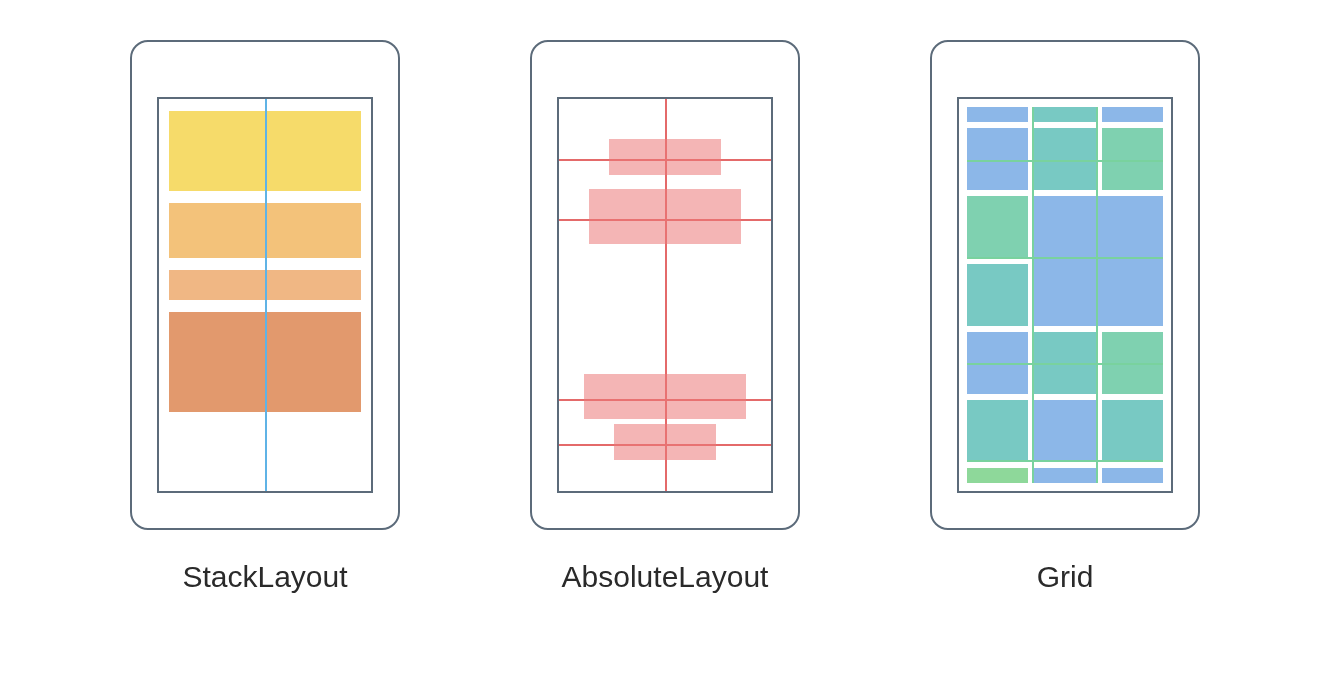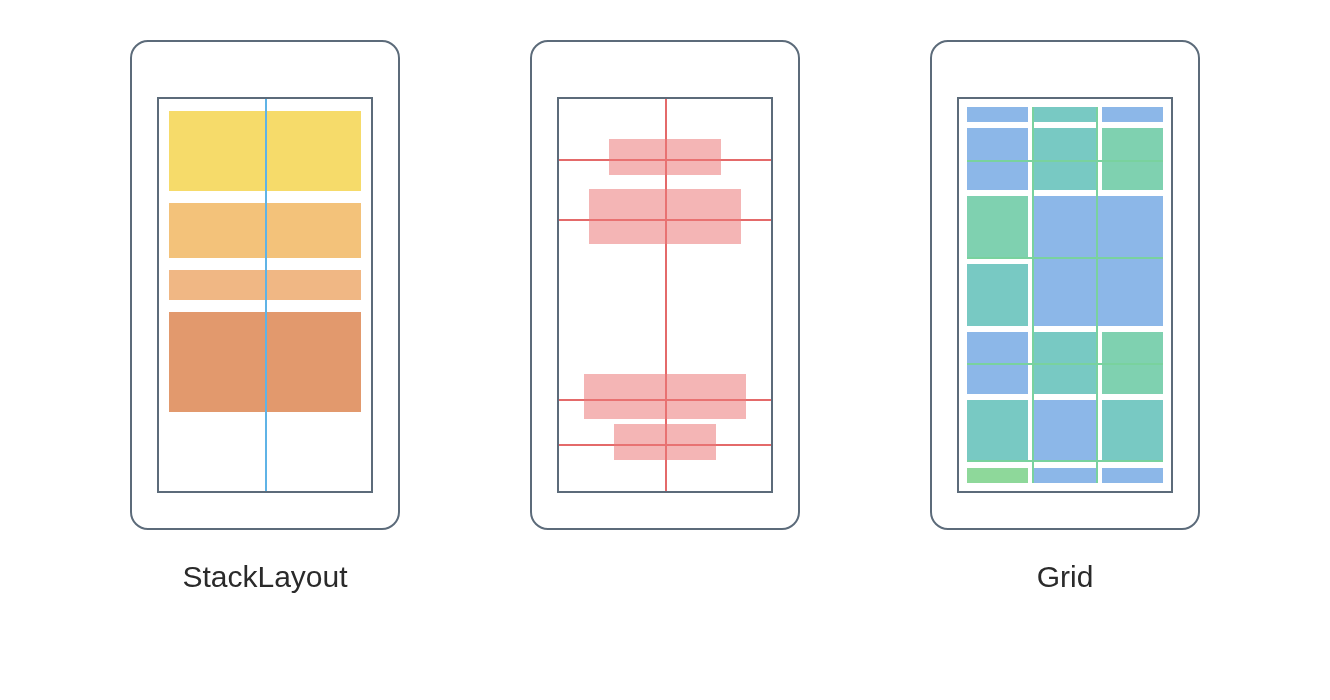--- a/index.html
+++ b/index.html
@@ -160,20 +160,21 @@
         <div class="hline" style="top:60px"></div>
         <div class="hline" style="top:120px"></div>
         <div class="hline" style="top:300px"></div>
         <div class="hline" style="top:345px"></div>
         <div class="blk" style="top:40px; left:50px; right:50px; height:36px"></div>
         <div class="blk" style="top:90px; left:30px; right:30px; height:55px"></div>
         <div class="blk" style="top:275px; left:25px; right:25px; height:45px"></div>
         <div class="blk" style="top:325px; left:55px; right:55px; height:36px"></div>
       </div>
     </div>
+    <div class="caption">AbsoluteLayout</div>
   </div>
 
 
   <div class="card-wrap">
     <div class="phone">
       <div class="screen grid-screen">
         <div class="grid-inner">
 
           <div class="cell c-bl" style="grid-row:1;grid-column:1"></div>
           <div class="cell c-tl" style="grid-row:1;grid-column:2"></div>

